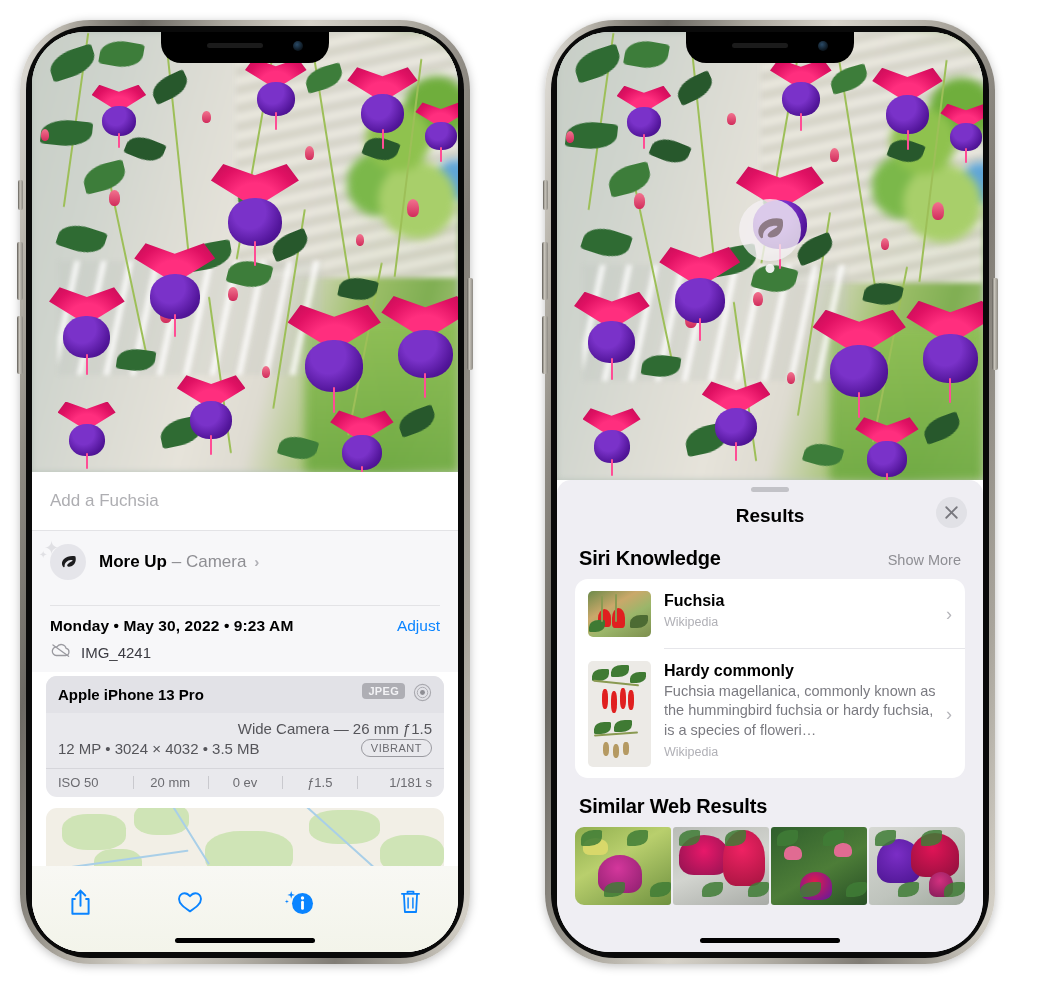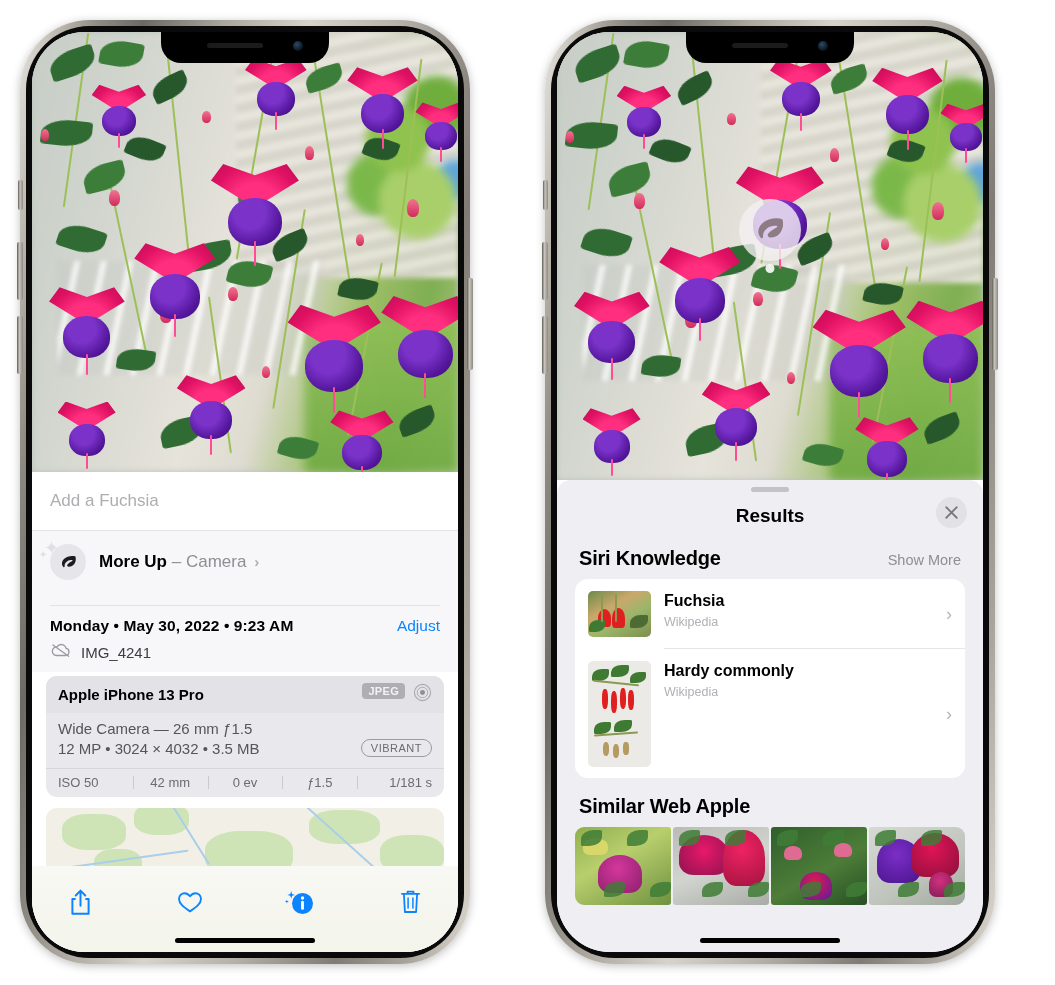--- a/index.html
+++ b/index.html
@@ -145,21 +145,21 @@
   .exif-head{
     display:flex; align-items:center; justify-content:space-between;
     padding:7px 12px; background:#e2e2e7;
   }
   .exif-head .model{ font-size:15px; font-weight:700; color:#000; }
   .exif-head .right{ display:flex; align-items:flex-start; gap:8px; }
   .tag-jpeg{
     background:#aeaeb4; color:#f2f2f5; font-size:11px; font-weight:700;
     border-radius:4px; padding:2px 6px; letter-spacing:.3px;
   }
-  .exif-body{ padding:7px 12px 8px; }
+  .exif-body{ padding:7px 12px 8px;text-align:right; }
   .exif-l1{ font-size:15px; color:#55555a; }
   .exif-l2{ display:flex; align-items:center; justify-content:space-between; margin-top:2px; }
   .exif-l2 .txt{ font-size:15px; color:#55555a; }
   .tag-vib{
     border:1px solid #9a9aa0; color:#6b6b70; font-size:11px; letter-spacing:.5px;
     border-radius:10px; padding:2px 9px;
   }
   .exif-sep{ height:1px; background:#d6d6db; margin:3px 0 0; }
   .exif-stats{ display:flex; padding:6px 12px 7px; }
   .exif-stats .cell{ flex:1; text-align:center; font-size:13px; color:#6b6b70; position:relative; }
@@ -422,21 +422,21 @@
         <div class="exif-body">
           <div class="exif-l1">Wide Camera — 26 mm ƒ1.5</div>
           <div class="exif-l2">
             <span class="txt">12 MP • 3024 × 4032 • 3.5 MB</span>
             <span class="tag-vib">VIBRANT</span>
           </div>
         </div>
         <div class="exif-sep"></div>
         <div class="exif-stats" id="exifStats">
             <div class="cell">ISO 50</div>
-            <div class="cell">42 mm</div>
+            <div class="cell">20 mm</div>
             <div class="cell">0 ev</div>
             <div class="cell">ƒ1.5</div>
             <div class="cell">1/181 s</div>
           </div>
       </div>
 
       <div class="map">
         <div class="map-bg"></div>
         <div class="mp" style="left:4%;top:8%;width:16%;height:46%;"></div>
         <div class="mp" style="left:22%;top:-6%;width:14%;height:40%;"></div>
@@ -662,27 +662,28 @@
             <div class="kt-f" style="left:63%;top:27%;width:6px;height:20px;border-radius:40%;"></div>
             <div class="kt-l" style="left:10%;top:58%;width:17px;height:12px;"></div>
             <div class="kt-l" style="left:42%;top:56%;width:18px;height:12px;"></div>
             <div class="kt-s" style="left:10%;top:68%;width:44px;height:2px;transform:rotate(-4deg);"></div>
             <div class="kt-f" style="left:24%;top:76%;width:6px;height:14px;background:#b59a62;border-radius:40%;"></div>
             <div class="kt-f" style="left:40%;top:78%;width:6px;height:14px;background:#b59a62;border-radius:40%;"></div>
             <div class="kt-f" style="left:55%;top:76%;width:6px;height:13px;background:#b59a62;border-radius:40%;"></div>
           </div>
           <div class="kbody">
             <div class="ktitle">Hardy commonly</div>
+            <div class="kdesc">Fuchsia magellanica, commonly known as the hummingbird fuchsia or hardy fuchsia, is a species of floweri…</div>
             <div class="ksrc">Wikipedia</div>
           </div>
           <span class="kchev">›</span>
         </div>
       </div>
 
-      <div class="webhead">Similar Web Apple</div>
+      <div class="webhead">Similar Web Results</div>
       <div class="webrow" id="webRow">
           <div class="wimg" style="background: linear-gradient(150deg, rgb(143, 174, 78), rgb(185, 207, 109) 40%, rgb(111, 145, 64));">
             <div class="wf" style="left: 24%; top: 36%; width: 46%; height: 48%; background: radial-gradient(circle at 45% 35%, rgb(212, 55, 156), rgb(141, 31, 110));"></div>
             <div class="wf" style="left: 8%; top: 14%; width: 26%; height: 22%; background: rgb(216, 216, 106);"></div>
             <div class="wl" style="left: 6%; top: 4%; width: 22%; height: 20%; opacity: 0.85;"></div>
             <div class="wl" style="left: 30%; top: 70%; width: 22%; height: 20%; opacity: 0.85;"></div>
             <div class="wl" style="left: 54%; top: 4%; width: 22%; height: 20%; opacity: 0.85;"></div>
             <div class="wl" style="left: 78%; top: 70%; width: 22%; height: 20%; opacity: 0.85;"></div>
           </div>
           <div class="wimg" style="background: linear-gradient(160deg, rgb(185, 188, 182), rgb(210, 212, 207) 50%, rgb(168, 171, 166));">

